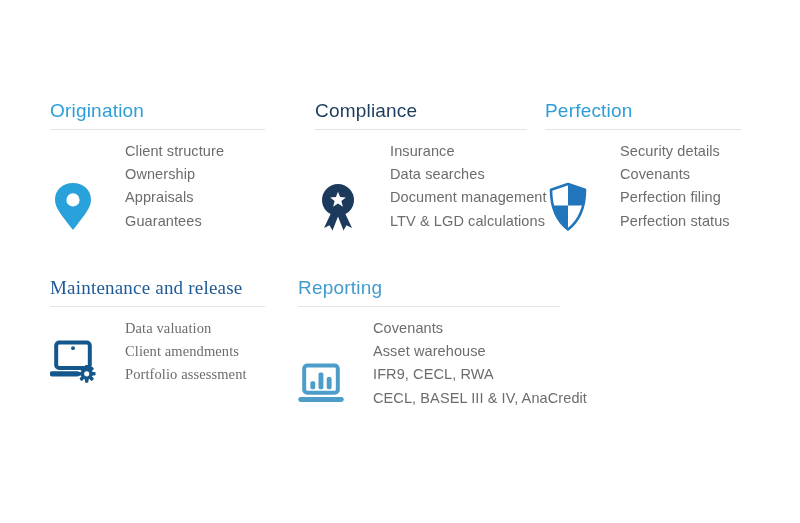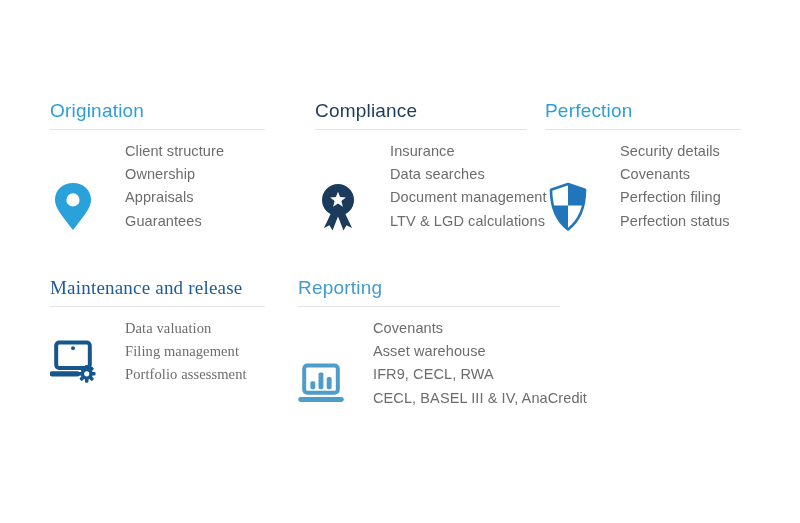--- a/index.html
+++ b/index.html
@@ -158,21 +158,21 @@
             <rect x="-2" y="-10" width="4" height="6" rx="1.2" transform="rotate(225)"></rect>
             <rect x="-2" y="-10" width="4" height="6" rx="1.2" transform="rotate(270)"></rect>
             <rect x="-2" y="-10" width="4" height="6" rx="1.2" transform="rotate(315)"></rect>
             <circle r="6.8"></circle>
             <circle r="2.9" fill="#ffffff"></circle>
           </g>
         </svg>
       </span>
       <ul class="items">
         <li>Data valuation</li>
-        <li>Filing management</li>
+        <li>Client amendments</li>
         <li>Portfolio assessment</li>
       </ul>
     </div>
   </section>
 
   <section class="sec sec5" style="--title-color: #429bcd; --icon-color: #4d9dca;">
     <h2>Reporting</h2>
     <div class="divider"></div>
     <div class="content">
       <span class="icon">

